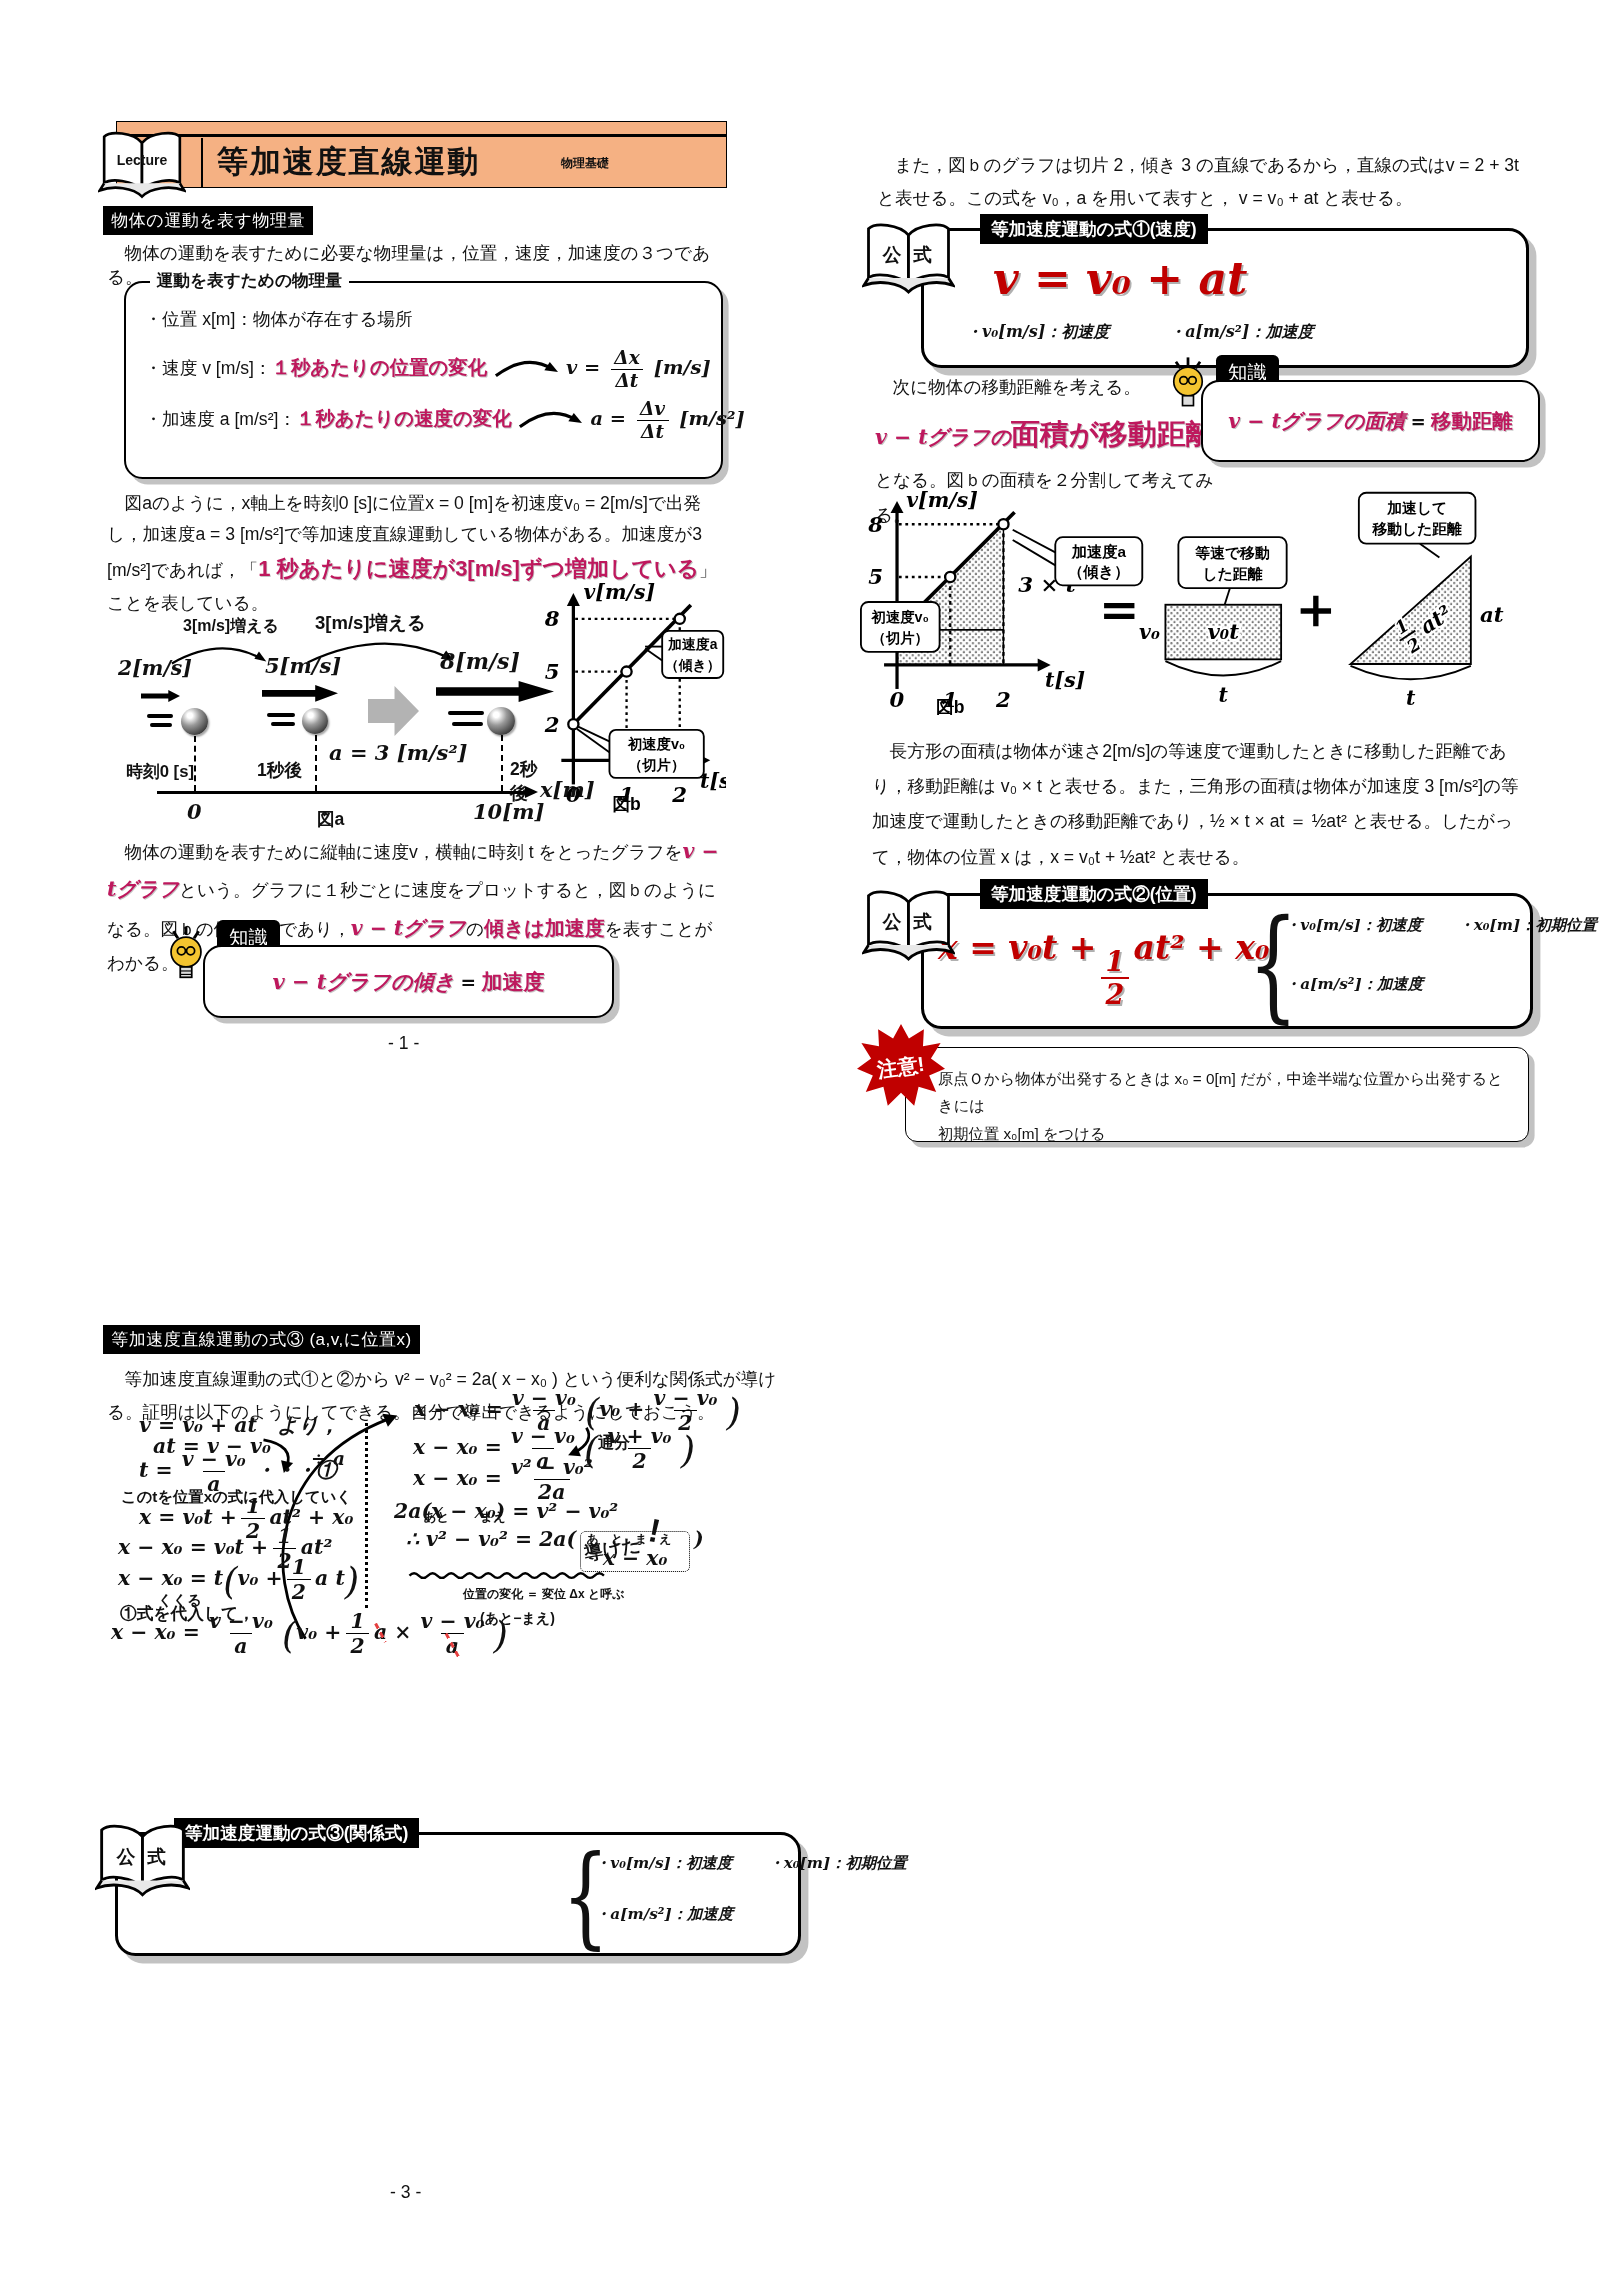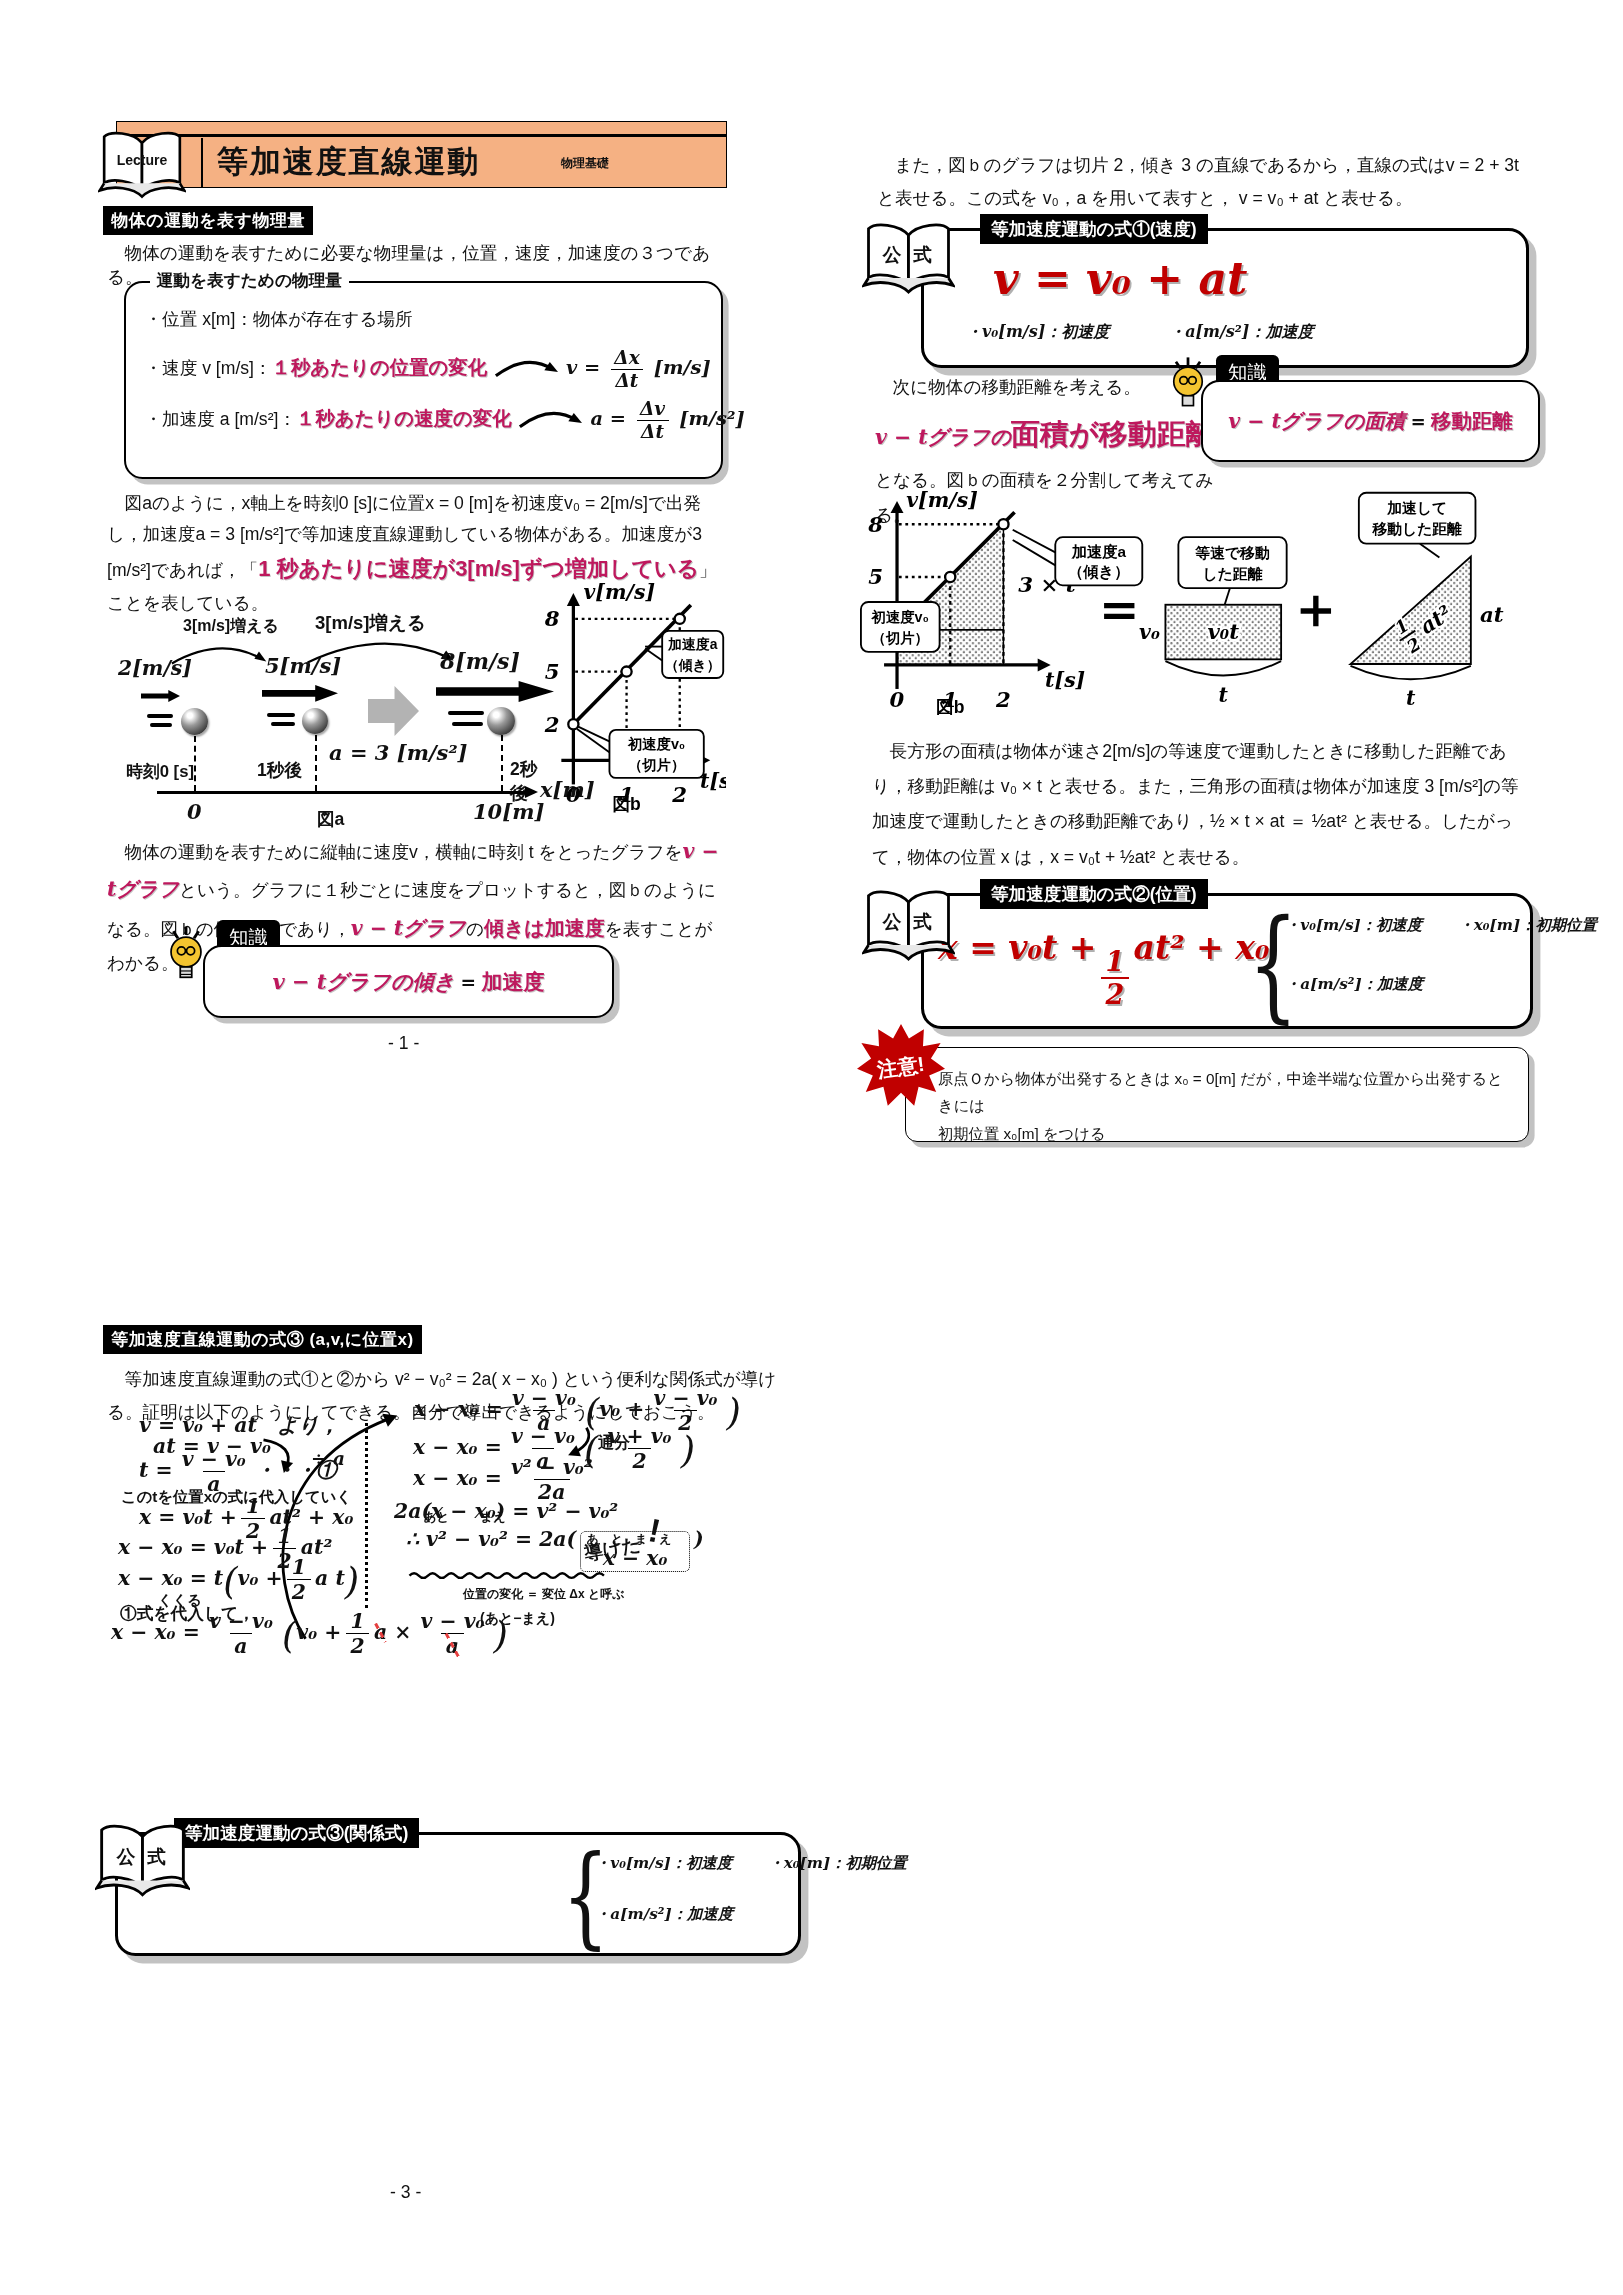--- a/index.html
+++ b/index.html
@@ -3,21 +3,21 @@
 <meta charset="utf-8">
 <style>
   html,body{margin:0;padding:0;background:#e8e8e8}
   #canvas{position:relative;width:1624px;height:2295px;background:#fff;
           font-family:"Liberation Sans",sans-serif;color:#111;overflow:hidden}
   .abs{position:absolute}
   .m{font-family:"DejaVu Serif",serif;font-style:italic;font-weight:bold}
   .jp{font-family:"Liberation Sans",sans-serif}
   .emph{color:#be185d;font-weight:bold;text-shadow:0.9px 0.9px 0 rgba(90,90,90,.35)}
   .emph-big{font-size:20px}
-  .tag{background:#000;color:#fff;font-weight:bold;font-size:17px;padding:2.8px 8.3px;letter-spacing:0.5px}
+  .tag{background:#000;color:#fff;font-weight:normal;font-size:17px;padding:2.8px 8.3px;letter-spacing:0.5px}
   .rbox{border:2.8px solid #000;border-radius:18.5px;background:#fff;box-shadow:5.6px 5.6px 0 rgba(120,120,120,.45)}
   .fbox{position:absolute;border:3.2px solid #000;border-radius:20.4px;background:#fff;box-shadow:7.4px 7.4px 0 rgba(120,120,120,.45)}
   .fheader{position:absolute;top:-16.7px;left:56px;background:#000;color:#fff;font-weight:bold;font-size:17.6px;padding:2.8px 11px;white-space:nowrap}
   .ktab{position:absolute;background:#000;color:#fff;font-weight:normal;font-size:19.4px;padding:3.7px 12px;border-radius:5.6px}
   .bigred{color:#c00000;font-family:"DejaVu Serif",serif;font-style:italic;font-weight:bold;
           text-shadow:1.9px 1.9px 0 rgba(80,80,80,.45)}
   .frac{display:inline-flex;flex-direction:column;align-items:center;vertical-align:middle;line-height:1.12;margin:0 4.6px}
   .frac .fn{padding:0 4.6px}
   .frac .fd{border-top:1.9px solid #000;padding:0.9px 4.6px 0}
   .bigred .frac .fd{border-top:2.3px solid #c00000}

